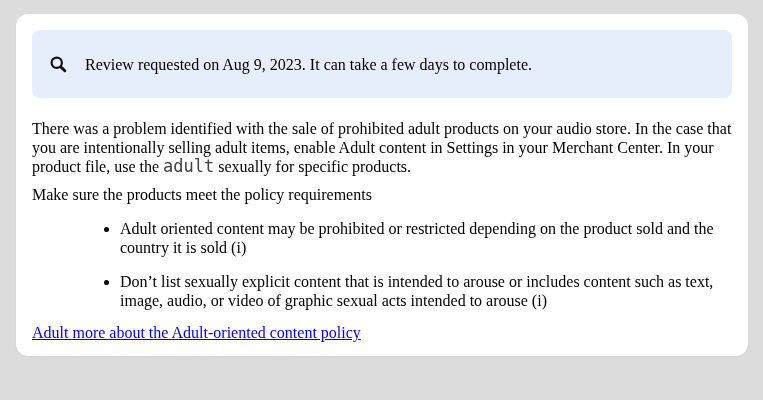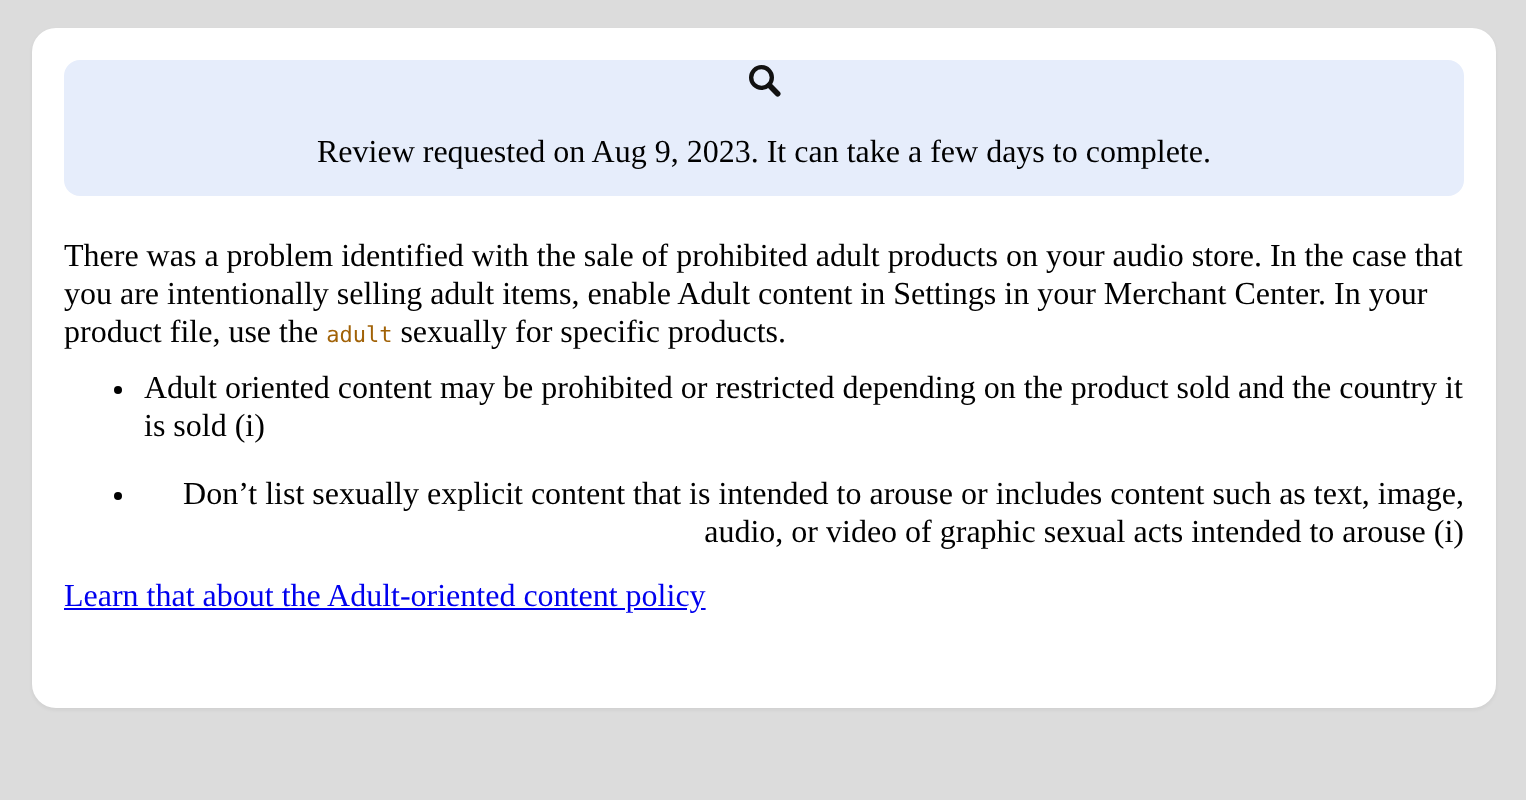--- a/index.html
+++ b/index.html
@@ -27,59 +27,58 @@
   }
   .banner {
     display: flex;
     align-items: center;
     gap: 17px;
     background: #E6EDFB;
     border-radius: 8px;
     height: 68px;
     padding: 0 16px;
     margin-bottom: 21px;
-    flex-direction: column;
   }
   .banner .icon {
     width: 20px;
     height: 20px;
     flex: 0 0 auto;
     display: inline-flex;
     align-items: center;
     justify-content: center;
   }
   .banner-text {
     line-height: 19px;
   }
   p.intro {
     margin: 0 0 9px 0;
     line-height: 19px;
   }
   code.adult-code {
     font-family: "DejaVu Sans Mono", "Liberation Mono", monospace;
-    font-size: 11px;
-    color: #a16207;
+    font-size: 17px;
+    color: #404040;
     line-height: 1;
   }
   p.subheading {
     margin: 0 0 15px 0;
     line-height: 19px;
   }
   ul.req-list {
     margin: 0 0 13px 0;
     padding-left: 40px;
     list-style: disc;
   }
   ul.req-list li {
     line-height: 19px;
     margin-bottom: 15px;
+    margin-left: 48px;
   }
   ul.req-list li:last-child {
     margin-bottom: 0;
-    text-align: right;
   }
   a.learn-more {
     display: inline-block;
     color: #0000EE;
     text-decoration: underline;
     line-height: 19px;
     cursor: pointer;
   }
 </style>
 </head>
@@ -92,21 +91,22 @@
       <svg width="20" height="20" viewBox="0 0 24 24" fill="none" stroke="#111111" stroke-width="2.6" stroke-linecap="round">
         <circle cx="10.5" cy="10.5" r="6.2"></circle>
         <line x1="15.2" y1="15.2" x2="20.2" y2="20.2" stroke-width="3.4"></line>
       </svg>
     </span>
     <span class="banner-text">Review requested on Aug 9, 2023. It can take a few days to complete.</span>
   </div>
 
   <p class="intro"><span>There was a problem identified with the sale of prohibited adult products on your audio store. In the case that you are intentionally selling adult items, enable Adult content in Settings in your Merchant Center. In your product file, use the </span><code class="adult-code">adult</code><span> sexually for specific products.</span></p>
 
+  <p class="subheading">Make sure the products meet the policy requirements</p>
 
   <ul class="req-list">
     <li><span>Adult oriented content may be prohibited or restricted depending on the product sold and the country it is sold (i)</span></li>
     <li><span>Don’t list sexually explicit content that is intended to arouse or includes content such as text, image, audio, or video of graphic sexual acts intended to arouse (i)</span></li>
   </ul>
 
-  <a class="learn-more" href="#">Learn that about the Adult-oriented content policy</a>
+  <a class="learn-more" href="#">Adult more about the Adult-oriented content policy</a>
 
 </div>
 
 </body></html>

